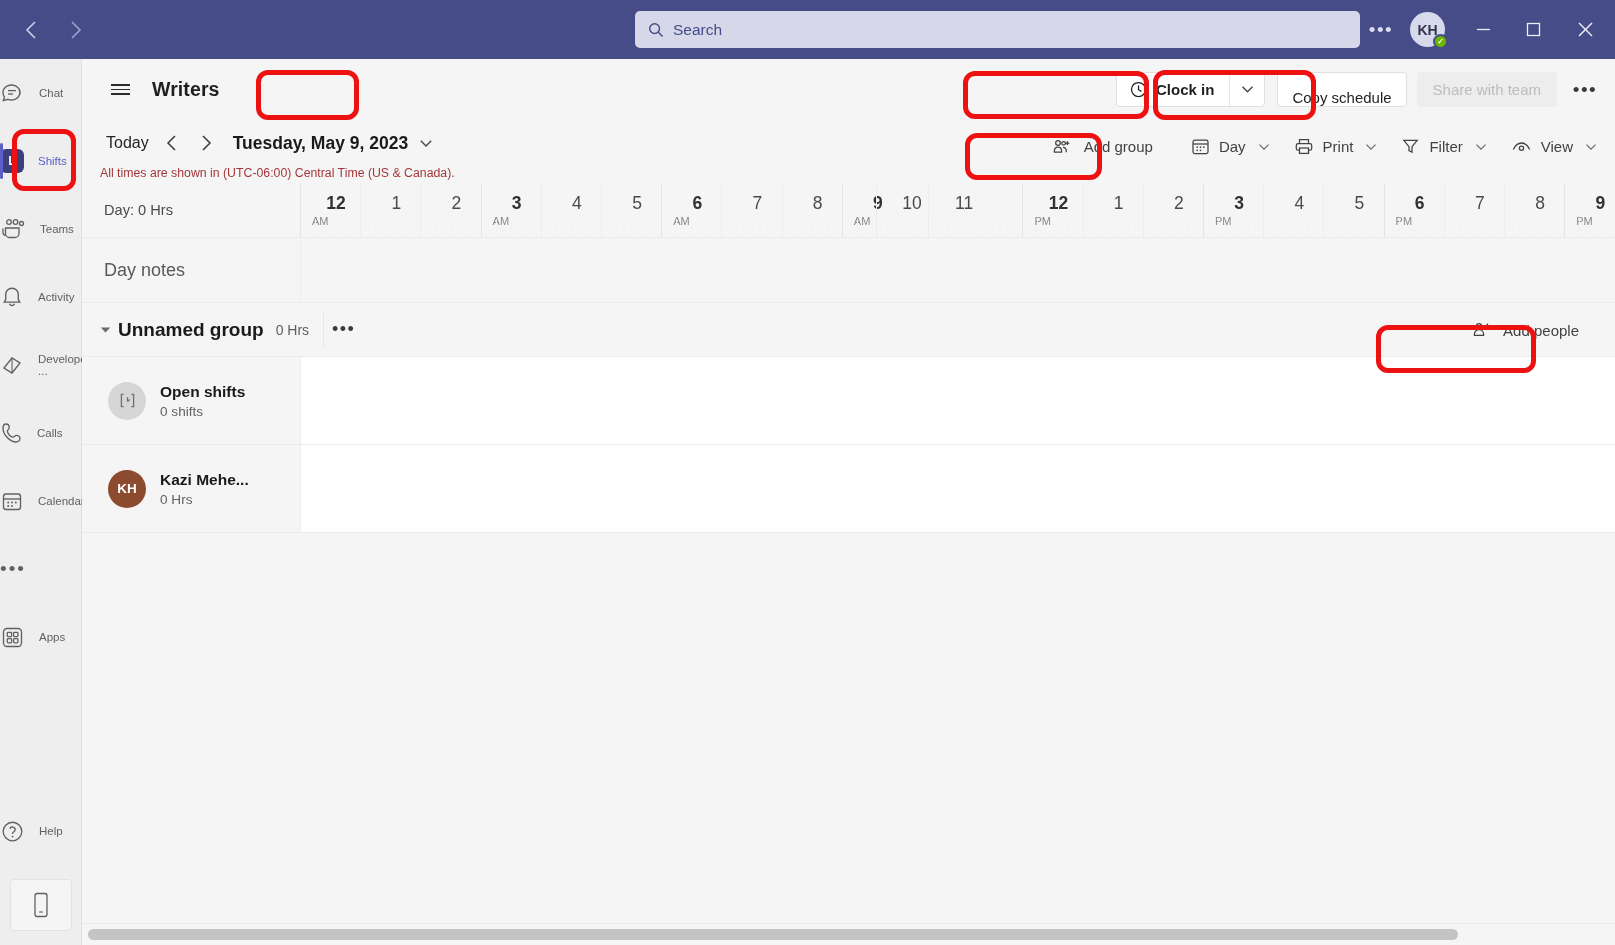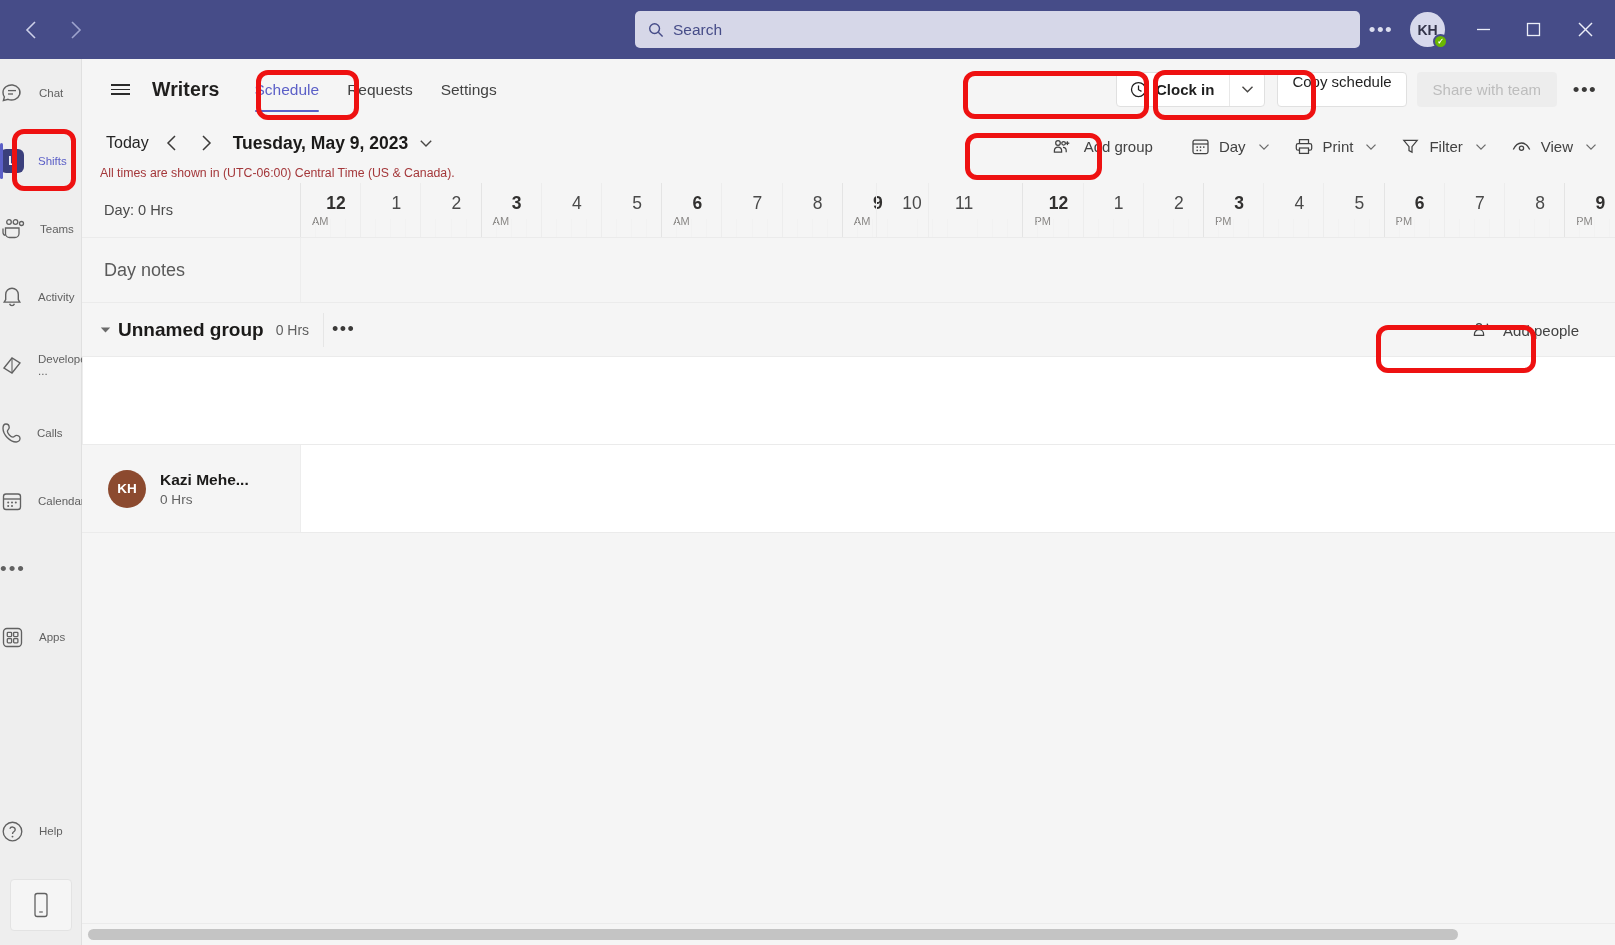--- a/index.html
+++ b/index.html
@@ -116,21 +116,21 @@
   .clockin .lbl {
     display: flex; align-items: center; gap: 9px; padding: 0 15px 0 13px;
     font-size: 15px; font-weight: 600; color: #1f1f1f; height: 100%;
     border-right: 1px solid #e8e8e8;
     justify-content: flex-end;
   }
   .clockin .chev { width: 34px; height: 100%; display: flex; align-items: center; justify-content: center; color: #484644; }
   .btn-copy {
     height: 35px; padding: 0 14px; background: #fff; border: 1px solid #e0e0e0;
     border-radius: 4px; font-size: 15px; color: #1f1f1f;
-    display: flex; align-items: flex-start; margin-right: 10px;
+    display: flex; align-items: flex-end; margin-right: 10px;
   }
   .btn-share {
     height: 35px; padding: 0 16px; background: #ededed; border: none; border-radius: 4px;
     font-size: 15px; color: #bdbdbd; display: flex; align-items: center;
   }
   .hdr-ellipsis {
     width: 44px; height: 44px; display: flex; align-items: center; justify-content: center;
     color: #3b3a39; font-size: 19px; letter-spacing: 1.5px; line-height: 0.5; margin-left: 6px;
   }
 
@@ -412,31 +412,20 @@
 
   <div class="apphdr">
     <div class="hamb">
         <div>
           <span></span>
           <span></span>
           <span></span>
         </div>
       </div>
     <div class="app-title">Writers</div>
-    <div class="tabs">
-      <div class="tab sel">
-          <span>Schedule</span>
-        </div>
-      <div class="tab">
-          <span>Requests</span>
-        </div>
-      <div class="tab">
-          <span>Settings</span>
-        </div>
-    </div>
 
     <div class="hdr-right">
       <div class="clockin">
         <div class="lbl">
           <span>
             <svg width="17" height="17" viewBox="0 0 17 17">
                 <circle cx="8.5" cy="8.5" r="7" fill="none" stroke="#1f1f1f" stroke-width="1.25"></circle>
                 <polyline points="8.5,4.4 8.5,8.7 11.5,10.4" fill="none" stroke="#1f1f1f" stroke-width="1.25"></polyline>
               </svg>
           </span>
@@ -749,20 +738,33 @@
               <path d="M3.4 14.4v-1.2a4.6 4.6 0 0 1 4.6-4.6h0a4.6 4.6 0 0 1 4.6 4.6v1.2z" fill="none" stroke="#424242" stroke-width="1.25"></path>
               <line x1="16.4" y1="2.6" x2="16.4" y2="6.6" stroke="#424242" stroke-width="1.35"></line>
               <line x1="14.4" y1="4.6" x2="18.4" y2="4.6" stroke="#424242" stroke-width="1.35"></line>
             </svg>
         </span>
         <span>Add people</span>
       </div>
     </div>
 
     <div class="personrow">
+      <div class="pcell">
+        <div class="pavatar open">
+          <svg width="19" height="19" viewBox="0 0 19 19">
+              <path d="M5.6 3.4H3.4v12.2h2.2" fill="none" stroke="#707070" stroke-width="1.3"></path>
+              <path d="M13.4 3.4h2.2v12.2h-2.2" fill="none" stroke="#707070" stroke-width="1.3"></path>
+              <path d="M9.5 6.3v4.1M9.5 10.4l2.2-2" fill="none" stroke="#707070" stroke-width="1.3"></path>
+            </svg>
+        </div>
+        <div class="pmeta">
+          <div class="pname">Open shifts</div>
+          <div class="psub">0 shifts</div>
+        </div>
+      </div>
       <div class="ptrack"></div>
     </div>
 
     <div class="personrow">
       <div class="pcell">
         <div class="pavatar kh">
           <span>KH</span>
         </div>
         <div class="pmeta">
           <div class="pname">Kazi Mehe...</div>

